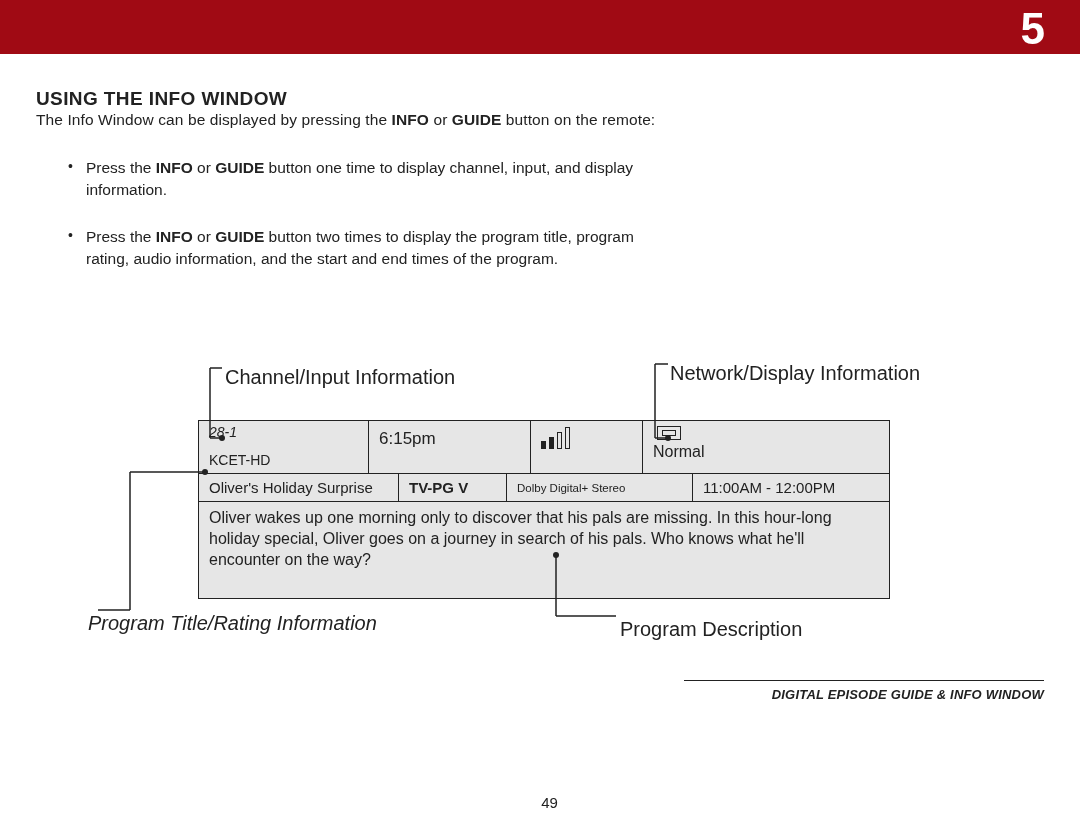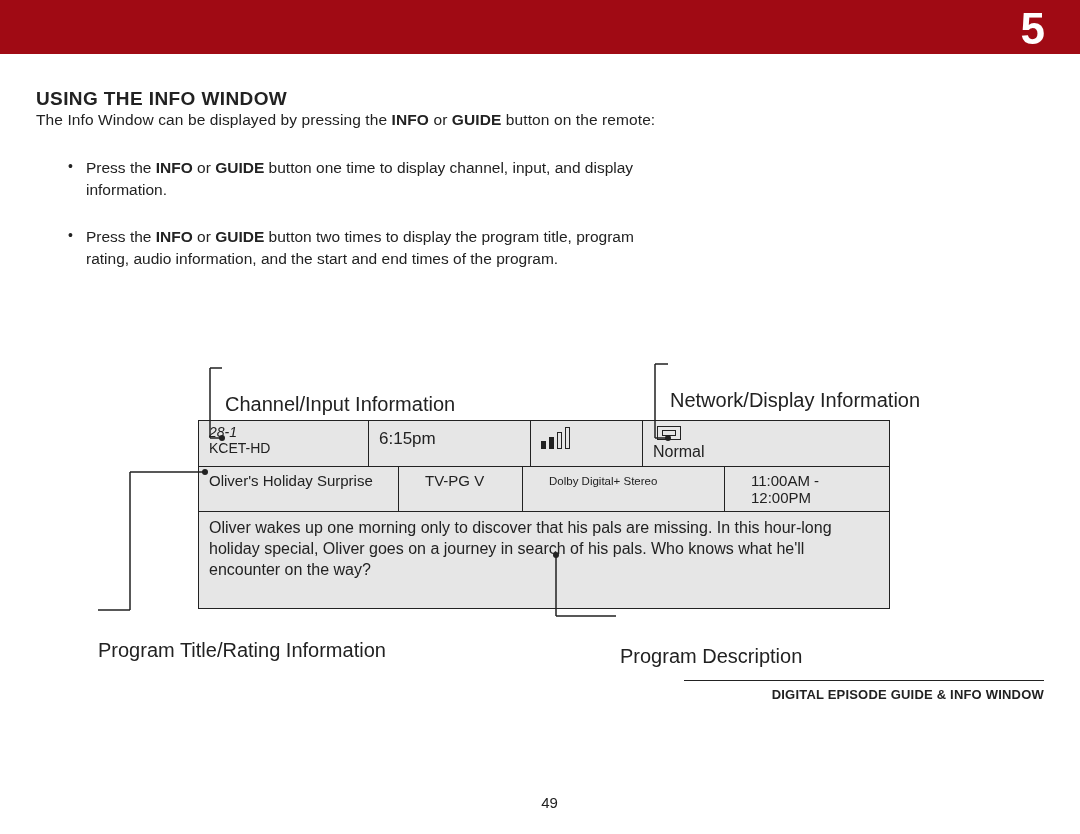--- a/index.html
+++ b/index.html
@@ -70,55 +70,53 @@
     position: absolute;
     left: 0; right: 0;
     top: 360px;
     height: 300px;
   }
 
   .label {
     position: absolute;
     font-size: 20px;
     color: #222;
-    margin-top: 27px;
   }
 
   .info-window {
     position: absolute;
     left: 198px;
     top: 60px;
     width: 692px;
     border: 1.5px solid #222;
     background: #e6e6e6;
     font-size: 15px;
   }
   .row1 {
     display: flex;
     border-bottom: 1.5px solid #222;
   }
   .row1 > div { border-right: 1.5px solid #222; padding: 3px 10px 5px 10px; }
   .row1 > div:last-child { border-right: none; }
   .cell-ch { width: 170px; }
   .cell-ch .chnum { font-style: italic; font-size: 14px; }
-  .cell-ch .chname { font-size: 14px; }
+  .cell-ch .chname { font-size: 14px; margin-top: 12px; }
   .cell-res { width: 110px; padding-top: 8px !important; font-size: 17px;}
   .cell-time { width: 162px; padding-top: 8px !important; font-size: 17px;}
   .cell-signal { width: 112px; text-align: left; padding-top: 6px !important;}
   .cell-mode { flex: 1; padding-top: 4px !important; font-size: 16px;}
 
   .row2 {
     display: flex;
     border-bottom: 1.5px solid #222;
-    gap: 16px;
   }
   .row2 > div { border-right: 1.5px solid #222; padding: 5px 10px; }
   .row2 > div:last-child { border-right: none; }
   .cell-title { width: 200px; font-size: 15px;}
-  .cell-rating { width: 108px; font-size: 15px;}
+  .cell-rating { width: 108px; font-size: 15px; font-weight: bold;}
   .cell-audio { width: 186px; font-size: 11.5px; padding-top: 8px !important;}
   .cell-times { flex: 1; font-size: 15px;}
 
   .row3 {
     padding: 6px 10px 28px 10px;
     font-size: 16px;
     line-height: 1.3;
   }
 
   
@@ -166,20 +164,21 @@
     position: absolute;
     right: 36px;
     top: 680px;
     width: 360px;
     border-top: 1.5px solid #222;
     text-align: right;
     font-size: 13px;
     font-weight: 800;
     padding-top: 6px;
     letter-spacing: 0.2px;
+    font-style: italic;
   }
   .page-num {
     position: absolute;
     left: 0; right: 0;
     top: 794px;
     text-align: center;
     font-size: 15px;
     padding-left: 19px;
   }
 </style>
@@ -204,21 +203,21 @@
     <li>
       <span>Press the </span><b>INFO</b><span> or </span><b>GUIDE</b><span> button two times to display the program title, program rating, audio information, and the start and end times of the program.</span>
     </li>
   </ul>
 </div>
 
 <div class="diagram">
 
   <div class="label" style="left:225px; top:6px;">Channel/Input Information</div>
   <div class="label" style="left:670px; top:2px;text-align:right;">Network/Display Information</div>
-  <div class="label" style="left:98px; top:252px;">Program Title/Rating Information</div>
+  <div class="label" style="left:88px; top:252px;font-style:italic;">Program Title/Rating Information</div>
   <div class="label" style="left:620px; top:258px;text-align:right;">Program Description</div>
 
   <div class="info-window">
     <div class="row1">
       <div class="cell-ch">
         <div class="chnum">28-1</div>
         <div class="chname">KCET-HD</div>
       </div>
       <div class="cell-time">6:15pm</div>
       <div class="cell-signal">

